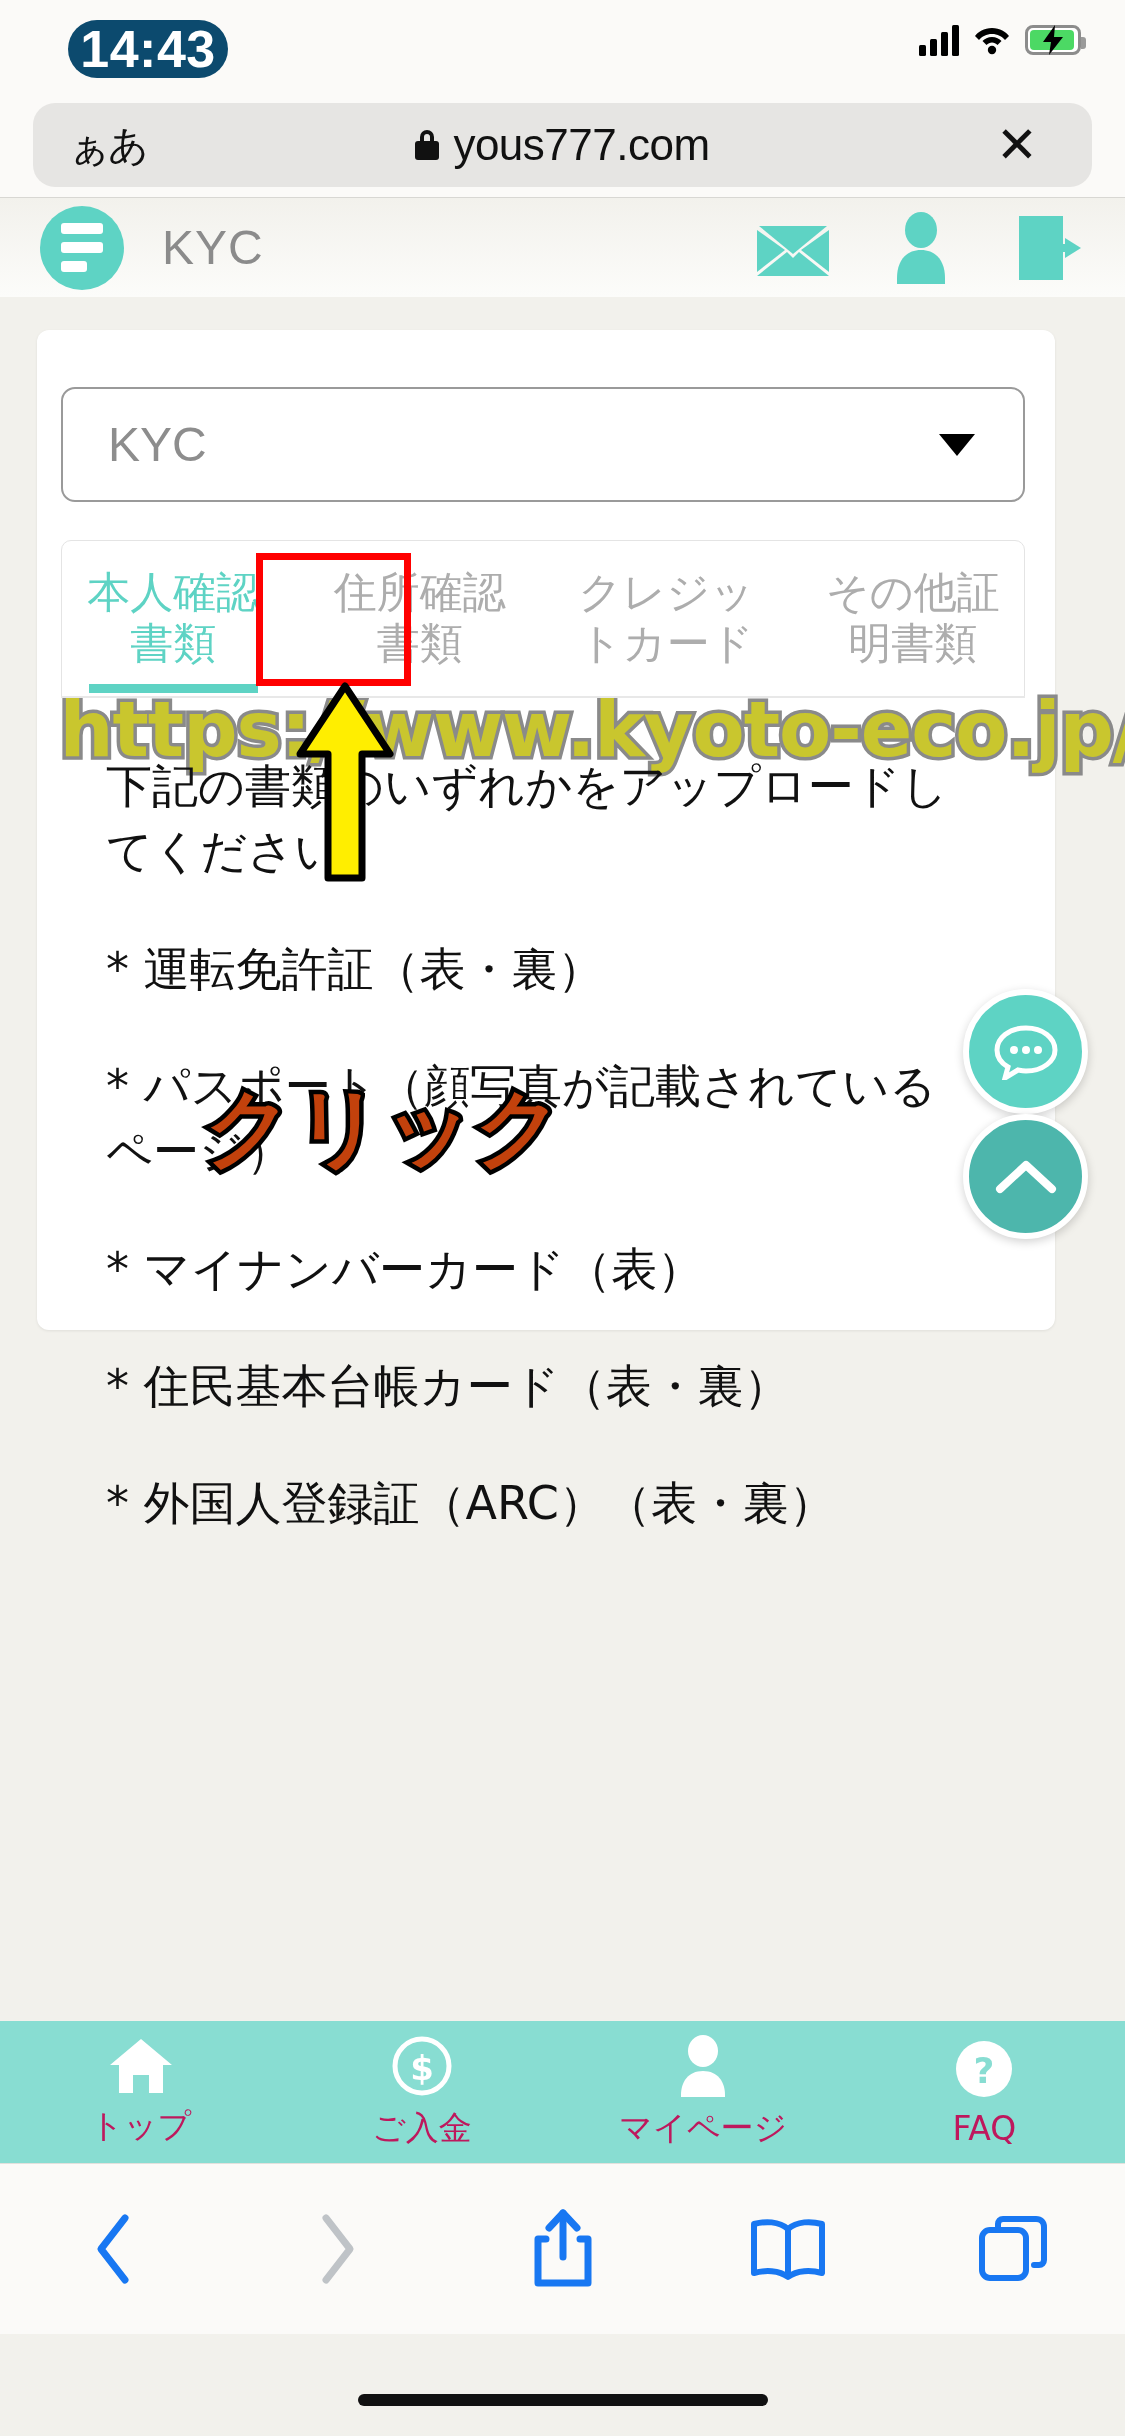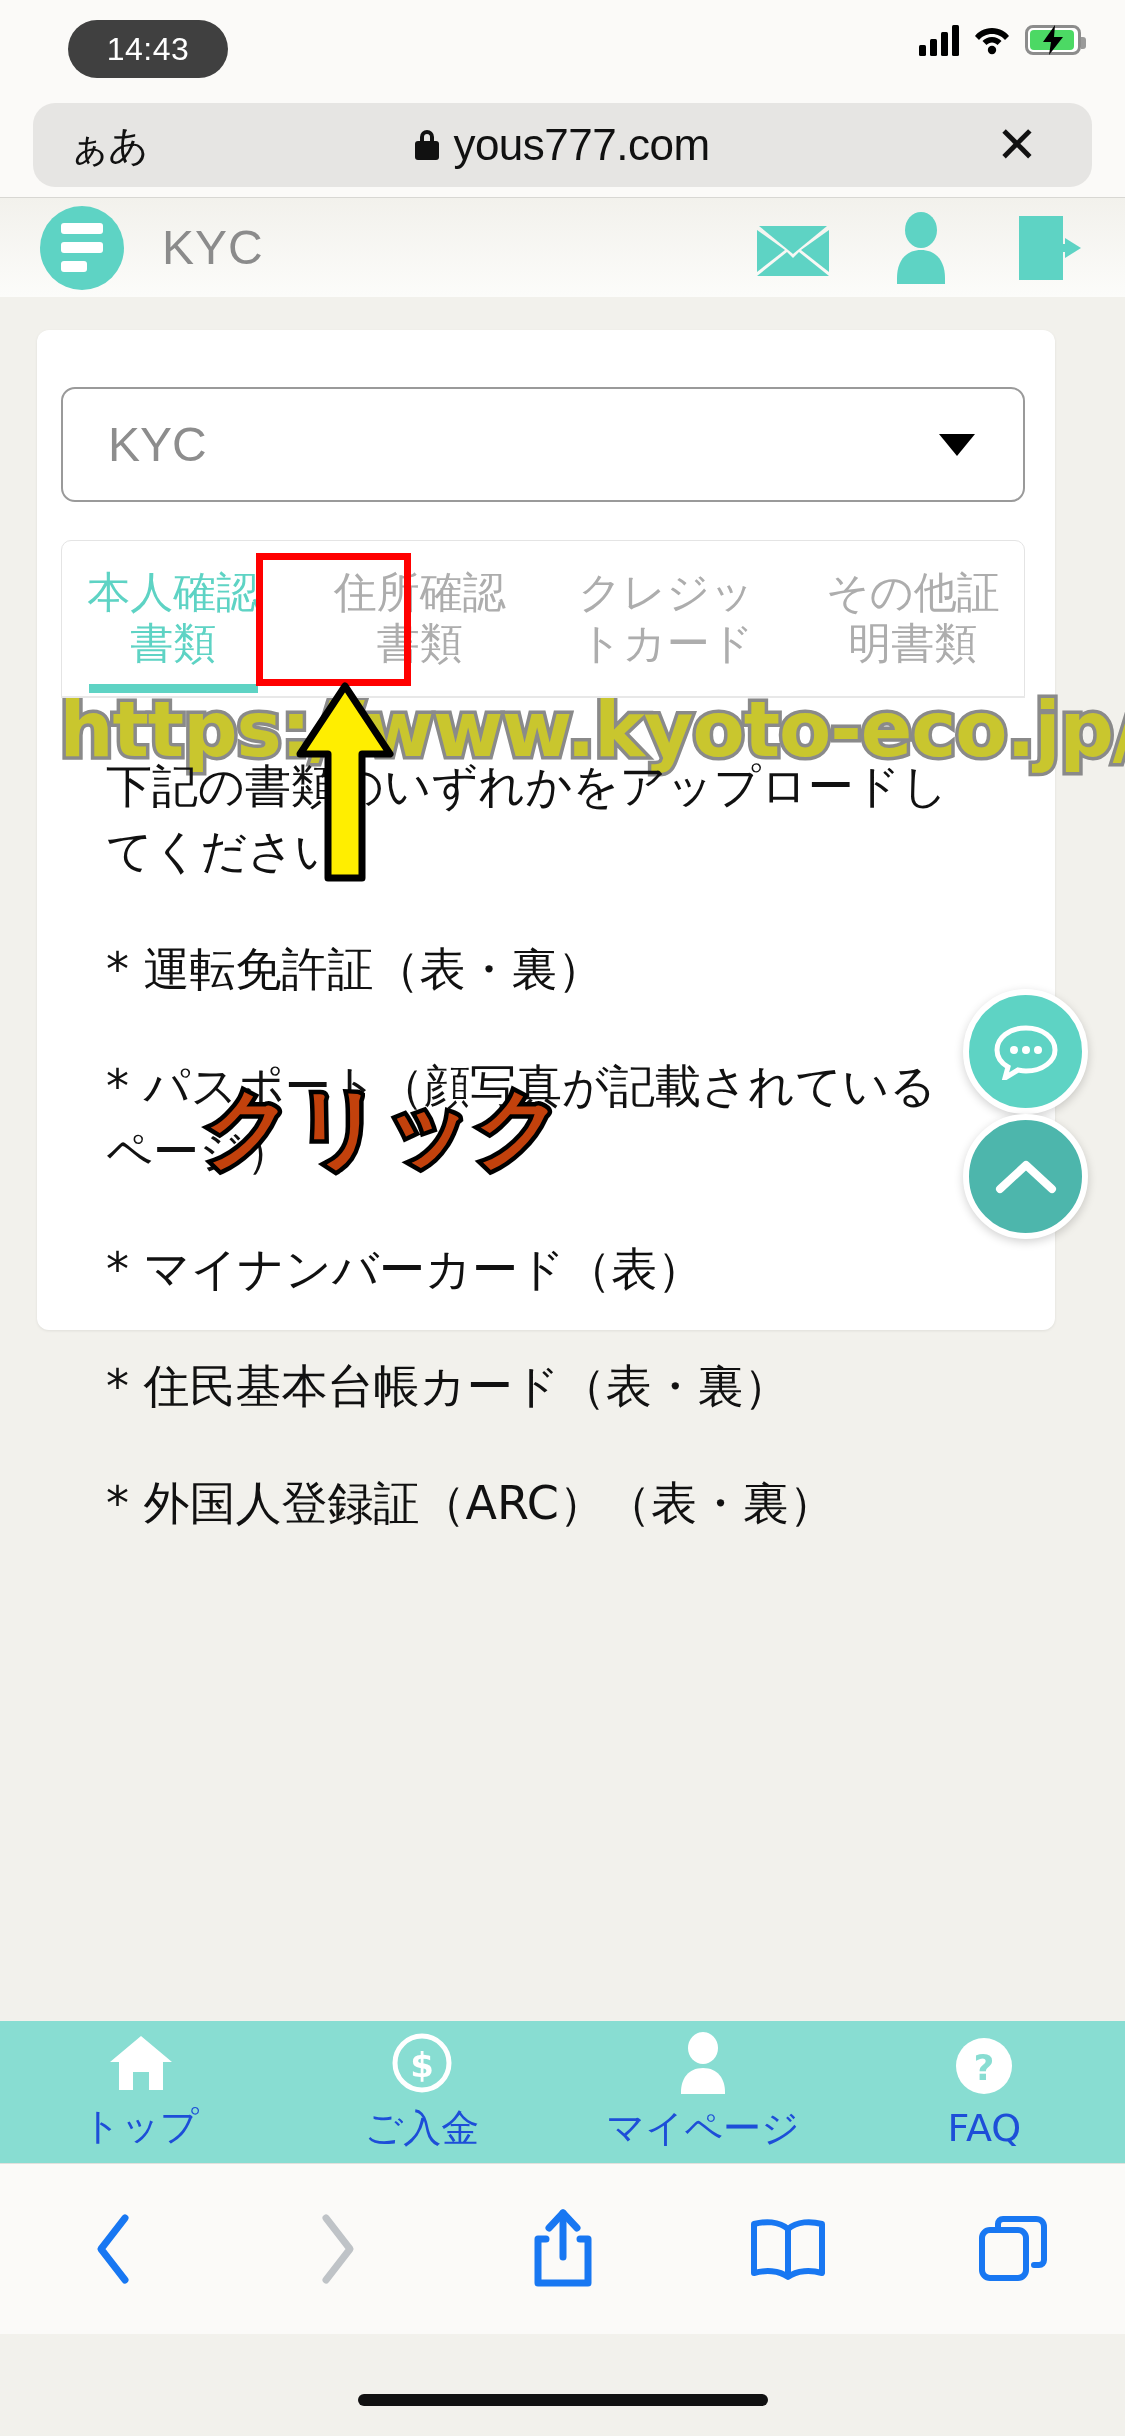--- a/index.html
+++ b/index.html
@@ -9,22 +9,22 @@
     background:#fafaf8;
     overflow:hidden;
   }
   #screen { position:relative; width:1125px; height:2436px; background:#fbfaf8; }
 
   
   .statusbar { position:absolute; left:0; top:0; width:1125px; height:92px; }
   .time-pill {
     position:absolute; left:68px; top:20px;
     width:160px; height:58px; border-radius:30px;
-    background:#404040; color:#fff;
-    font-size:32px; font-weight:400;
+    background:#0c4a6e; color:#fff;
+    font-size:52px; font-weight:700;
     display:flex; align-items:center; justify-content:center;
     letter-spacing:0.5px;
   }
   .status-right { position:absolute; right:44px; top:24px; display:flex; align-items:center; gap:14px; }
   .sig { display:flex; align-items:flex-end; gap:4px; height:32px; }
   .sig i { display:block; width:7px; background:#000; border-radius:1.5px; }
   .sig i:nth-child(1){height:11px}.sig i:nth-child(2){height:17px}
   .sig i:nth-child(3){height:24px}.sig i:nth-child(4){height:31px}
   .wifi { width:38px; height:30px; }
   .batt { position:relative; width:56px; height:30px; border:3px solid #8c8c8c; border-radius:8px; background:#fff; }
@@ -148,21 +148,21 @@
   }
   .fab-chat { right:37px; top:692px; background:#5ed3c4; border:6px solid #fff; }
   .fab-top  { right:37px; top:817px; background:#4db6ac; border:6px solid #fff; }
 
   
   .appnav {
     position:absolute; left:0; bottom:272px; width:1125px; height:143px;
     background:#88ddd2; display:flex; align-items:center;
   }
   .navitem { flex:1; display:flex; flex-direction:column; align-items:center; justify-content:center; gap:9px; }
-  .navitem .lbl { font-size:38px; color:#1d4ed8; font-family:"DejaVu Sans", sans-serif; }
+  .navitem .lbl { font-size:33px; color:#be185d; font-family:"DejaVu Sans", sans-serif; }
 
   
   .safaribar {
     position:absolute; left:0; bottom:102px; width:1125px; height:170px;
     background:#fbfaf8; display:flex; align-items:center;
   }
   .sbtn { flex:1; display:flex; align-items:center; justify-content:center; }
 
   .home-indicator {
     position:absolute; left:50%; transform:translateX(-50%); bottom:30px;

